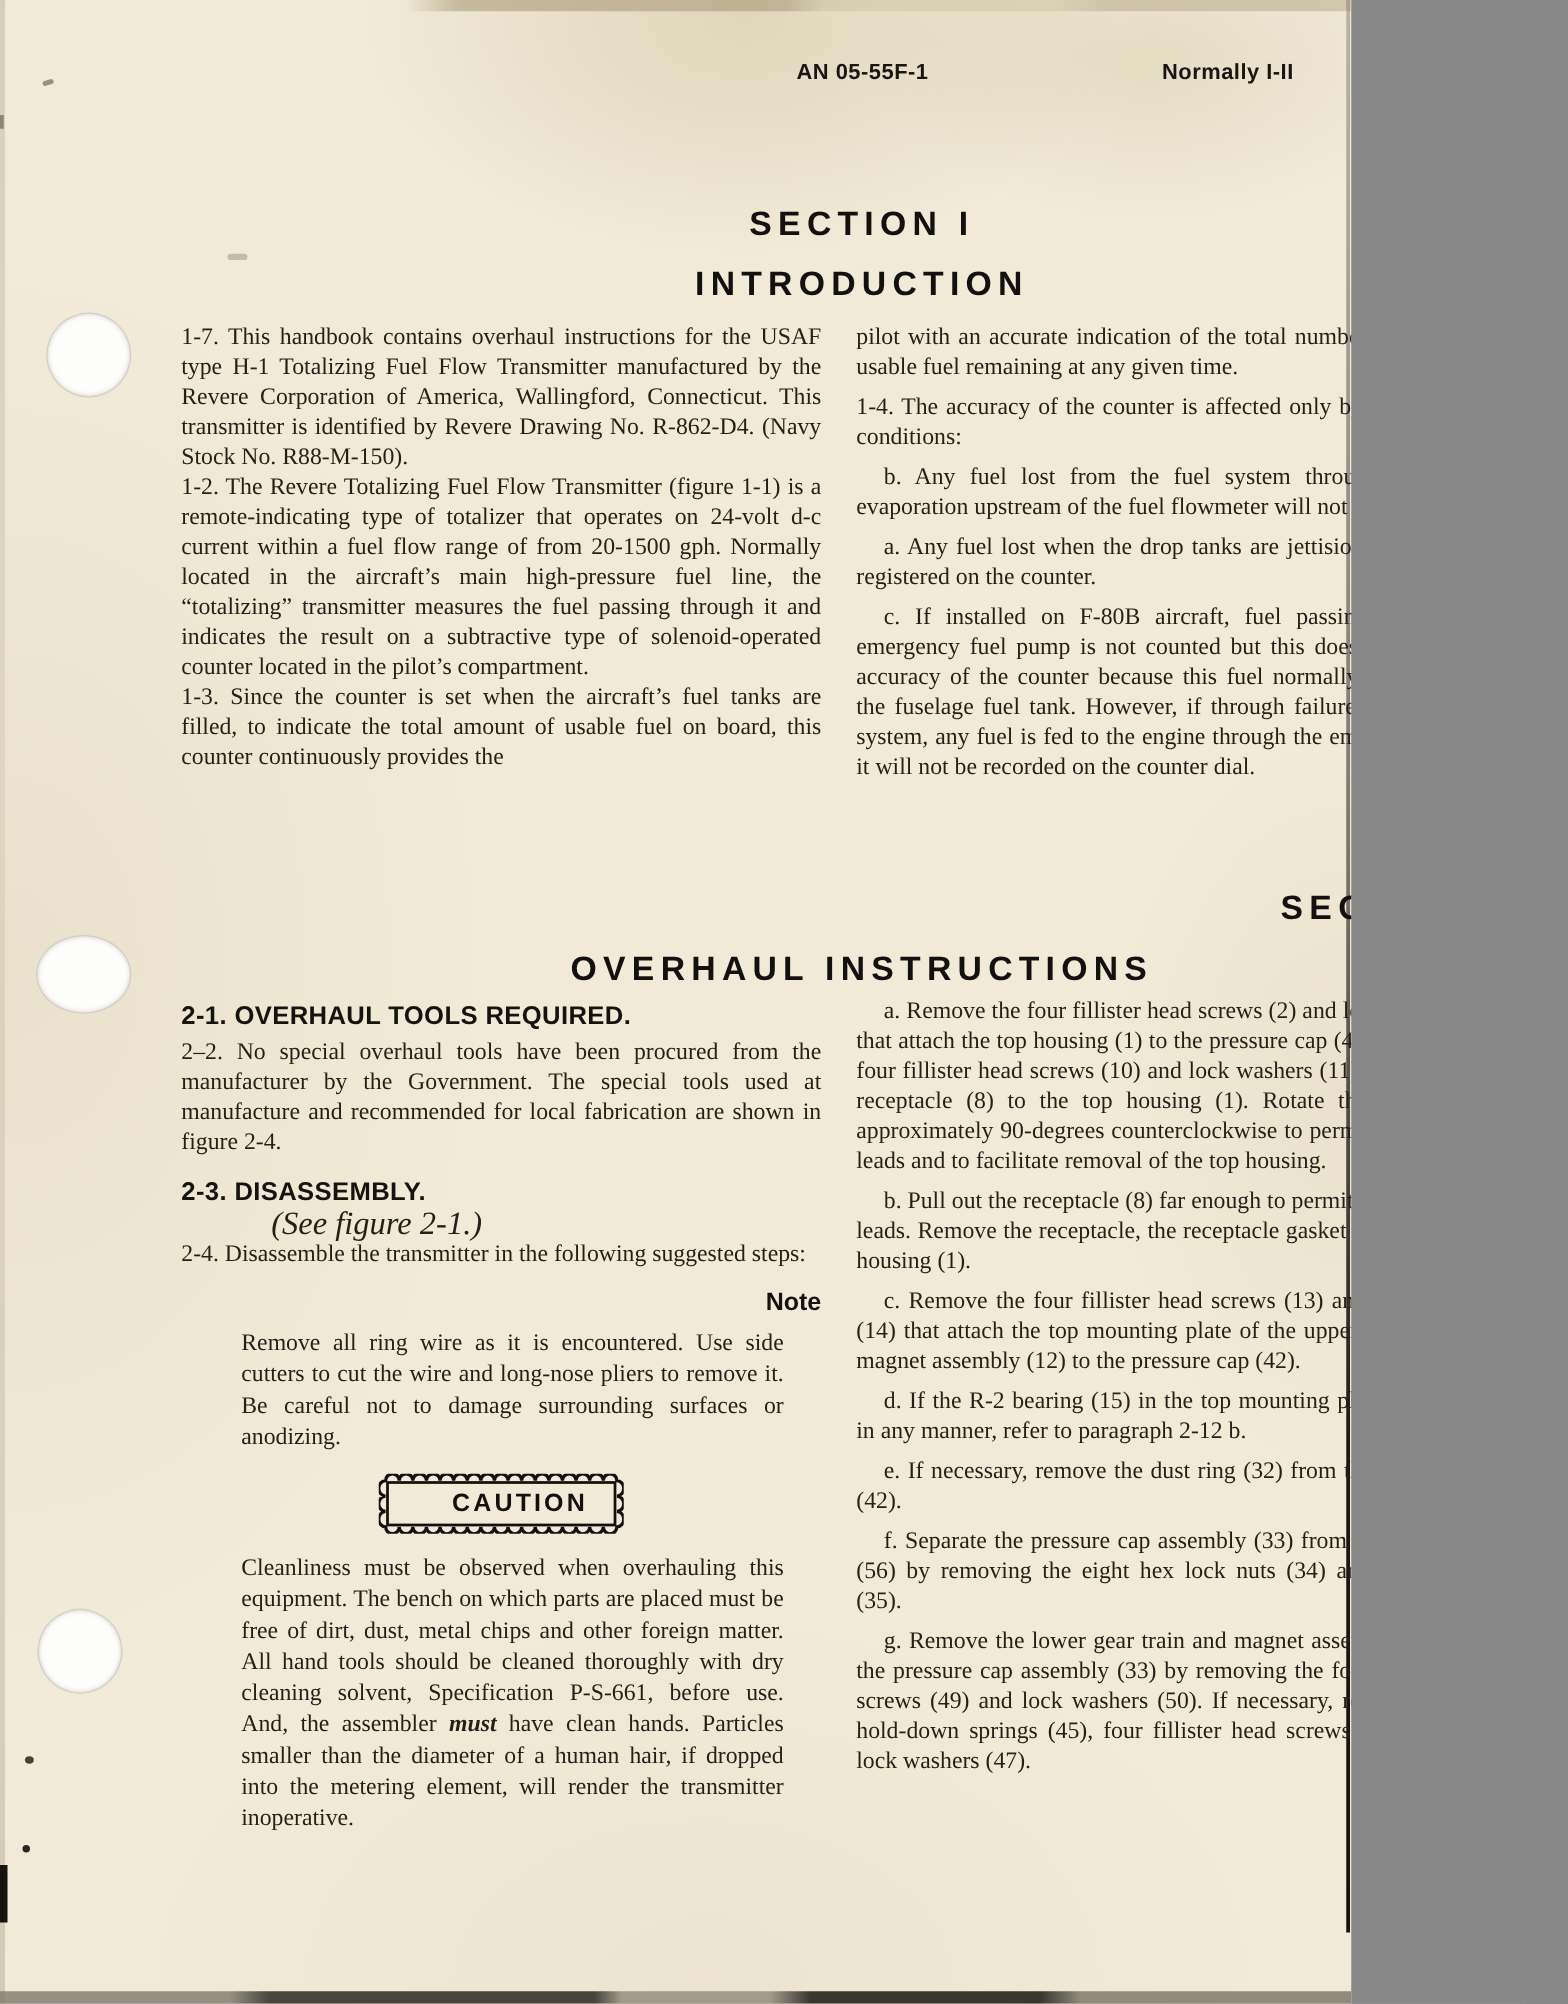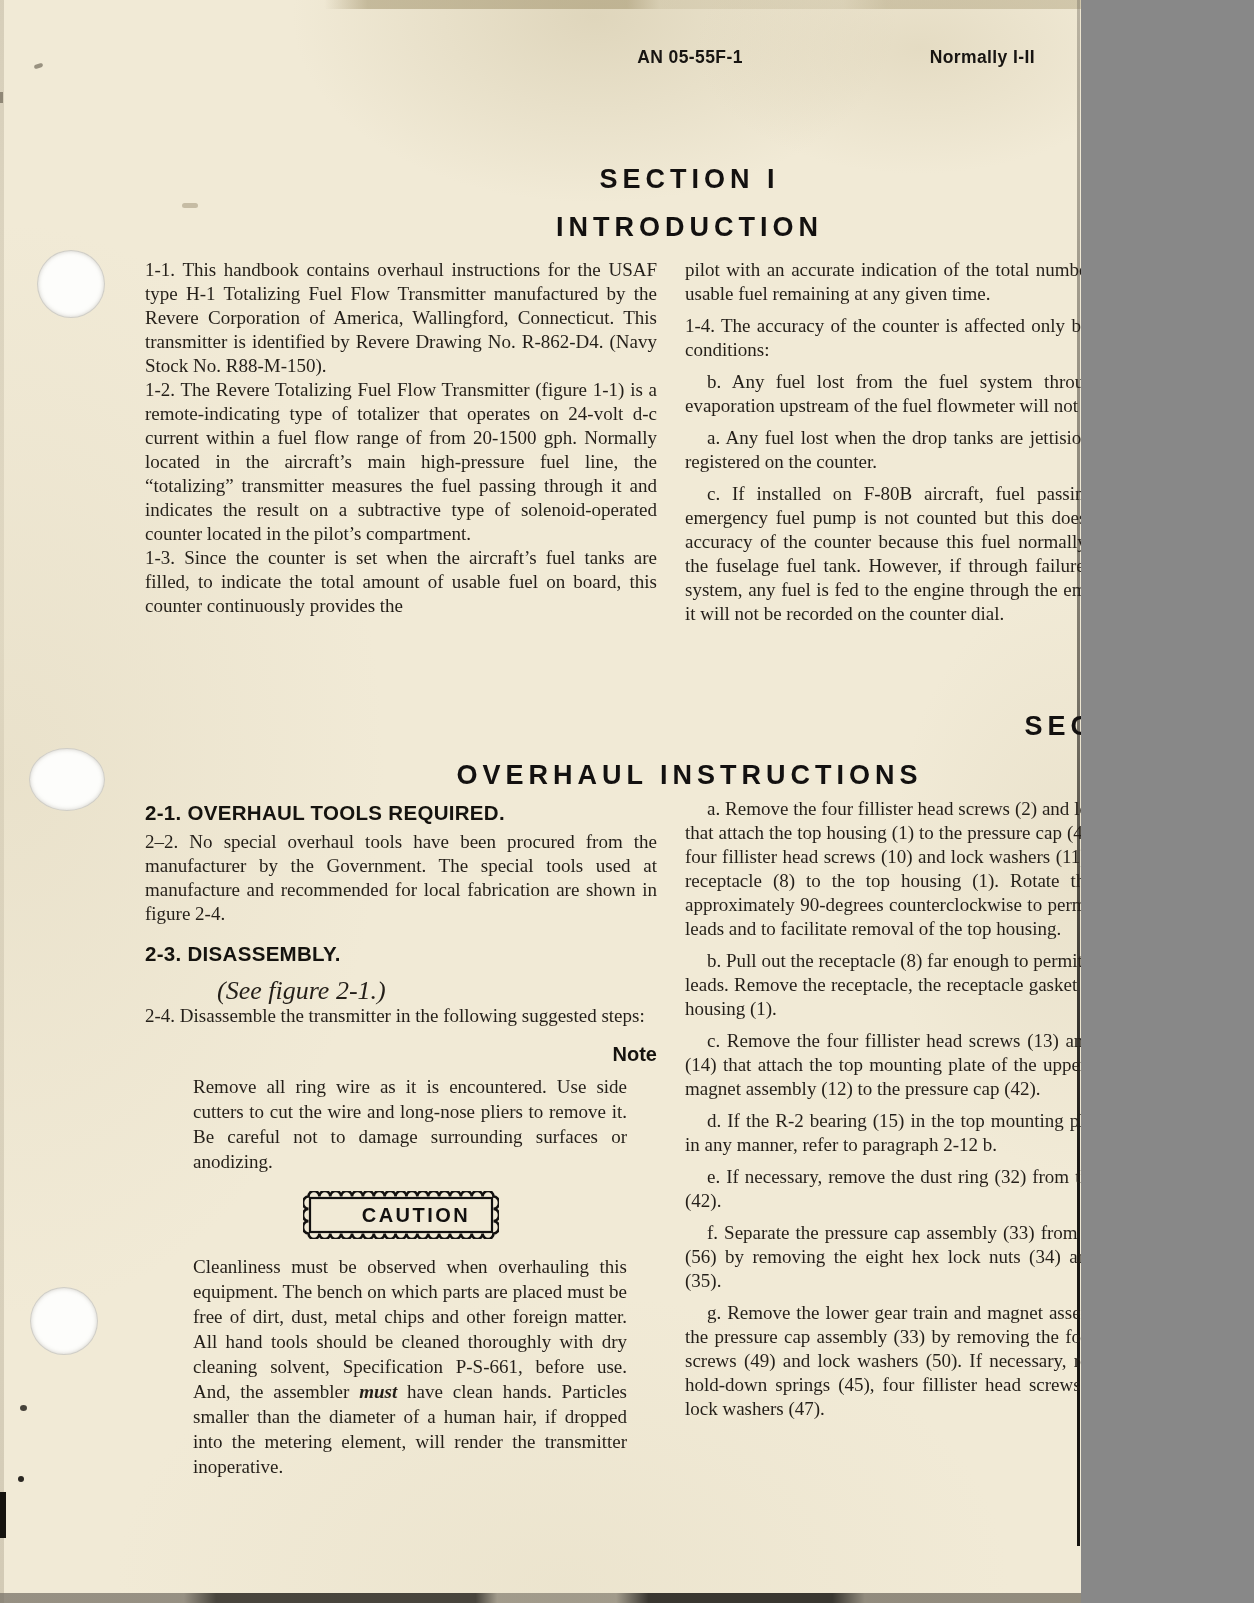--- a/index.html
+++ b/index.html
@@ -51,21 +51,21 @@
   .col p{margin:0;}
   .col-s1-left{left:145px;top:258px;width:512px;}
   .col-s1-right{left:685px;top:258px;width:515px;}
   .col-s2-left{left:145px;top:800px;width:512px;}
   .col-s2-right{left:685px;top:797px;width:515px;}
   .col-s1-right p{margin-bottom:8px;}
   .col-s2-right p{margin-bottom:8px;text-indent:22px;}
   .indent{text-indent:22px;}
   .subhead{font-family:"Liberation Sans",sans-serif;font-weight:700;font-size:20.5px;
     letter-spacing:0.3px;color:#15130f;margin:0 0 5px 0;line-height:25px;}
-  .subhead2{margin-top:15px;margin-bottom:12px;}
+  .subhead2{margin-top:15px;margin-bottom:0;}
   .see-fig{font-style:italic;padding-left:72px;line-height:26px;font-size:26px;}
   .note-title{font-family:"Liberation Sans",sans-serif;font-weight:700;font-size:20px;
     text-align:right;color:#15130f;margin:14px 0 8px 0;}
   .inset-para{margin:0 30px 0 48px !important;line-height:25px;}
   
   .caution-wrap{position:relative;width:196px;height:48px;margin:17px auto 15px auto;}
   .caution-wrap svg{position:absolute;left:0;top:0;}
   .caution-text{position:absolute;left:0;top:0;width:196px;height:48px;display:flex;
     align-items:center;justify-content:center;font-family:"Liberation Sans",sans-serif;
     font-weight:700;font-size:20px;letter-spacing:2.5px;color:#131110;padding-left:15px;}
@@ -92,21 +92,21 @@
   <div class="mark-edge"></div>
   <div class="mark-smudge"></div>
 
   <div class="hdr hdr-doc">AN 05-55F-1</div>
   <div class="hdr hdr-sections">Normally I-II</div>
 
   <h1 class="sec-title t-s1">SECTION I</h1>
   <h1 class="sec-title t-intro">INTRODUCTION</h1>
 
   <div class="col col-s1-left">
-    <p>1-1. This handbook contains overhaul instructions for the USAF type H-1 Totalizing Fuel Flow Transmitter manufactured by the Revere Corporation of America, Wallingford, Connecticut. This transmitter is identified by Revere Drawing No. R-862-D4.  (Navy Stock No. R88-M-150).</p>
+    <p>1-7. This handbook contains overhaul instructions for the USAF type H-1 Totalizing Fuel Flow Transmitter manufactured by the Revere Corporation of America, Wallingford, Connecticut. This transmitter is identified by Revere Drawing No. R-862-D4.  (Navy Stock No. R88-M-150).</p>
     <p>1-2. The Revere Totalizing Fuel Flow Transmitter (figure 1-1) is a remote-indicating type of totalizer that operates on 24-volt d-c current within a fuel flow range of from 20-1500 gph. Normally located in the aircraft’s main high-pressure fuel line, the “totalizing” transmitter measures the fuel passing through it and indicates the result on a subtractive type of solenoid-operated counter located in the pilot’s compartment.</p>
     <p>1-3. Since the counter is set when the aircraft’s fuel tanks are filled, to indicate the total amount of usable fuel on board, this counter continuously provides the</p>
   </div>
   <div class="col col-s1-right">
     <p>pilot with an accurate indication of the total number of gallons of usable fuel remaining at any given time.</p>
     <p>1-4. The accuracy of the counter is affected only by the following conditions:</p>
     <p class="indent">b. Any fuel lost from the fuel system through leakage or evaporation upstream of the fuel flowmeter will not be counted.</p>
     <p class="indent">a. Any fuel lost when the drop tanks are jettisioned will not be registered on the counter.</p>
     <p class="indent">c. If installed on F-80B aircraft, fuel passing through the emergency fuel pump is not counted but this does not affect the accuracy of the counter because this fuel normally is returned to the fuselage fuel tank. However, if through failure of the normal system, any fuel is fed to the engine through the emergency pump, it will not be recorded on the counter dial.</p>
   </div>

